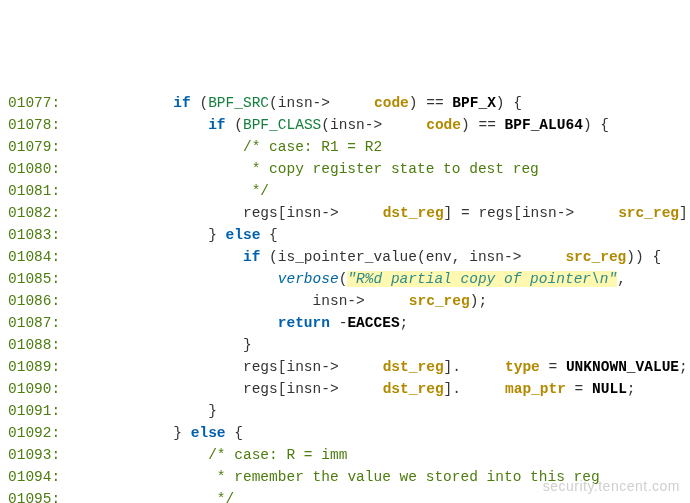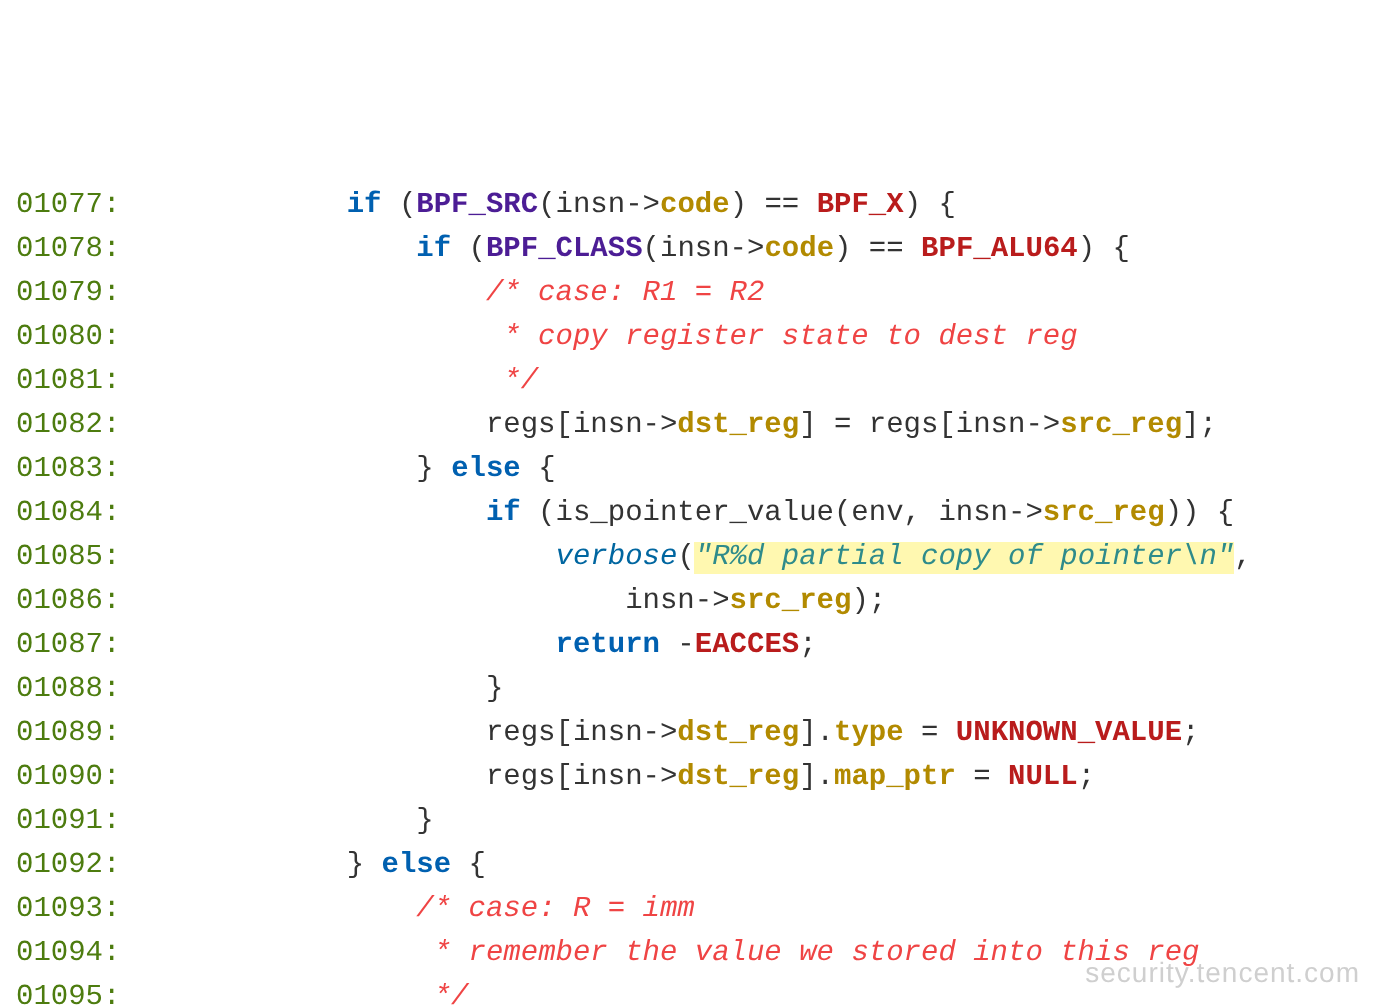--- a/index.html
+++ b/index.html
@@ -11,25 +11,25 @@
     background: #fff;
     color: #333;
     width: 690px;
     box-sizing: border-box;
     white-space: pre;
     overflow: hidden;
   }
   .line { display: block; }
   .ln { color: #4d7c0f; }
   .kw { color: #0060b0; font-weight: bold; }
-  .mac { color: #4c1d95; font-weight: bold; }   
-  .enum { color: #b91c1c; font-weight: bold; }  
-  .mem { color: #b28a00; font-weight: bold; }   
+  .mac { color: #15803d; font-weight: normal; }   
+  .enum { color: #000000; font-weight: bold; }  
+  .mem { color: #b28a00; font-weight: bold; margin-left: 44px; }   
   .fn { color: #0066a0; font-weight: normal; font-style: italic; }
-  .cm { color: #ef4444; font-style: italic; }
+  .cm { color: #4d7c0f; }
   .str { color: #2e8b8b; font-style: italic; }
   .hl { background: #fff8b0; }
   .d { color: #333; }
   .wm {
     position: fixed;
     right: 10px;
     bottom: 6px;
     color: #cfcfcf;
     font-size: 14px;
     font-family: Arial, sans-serif;

